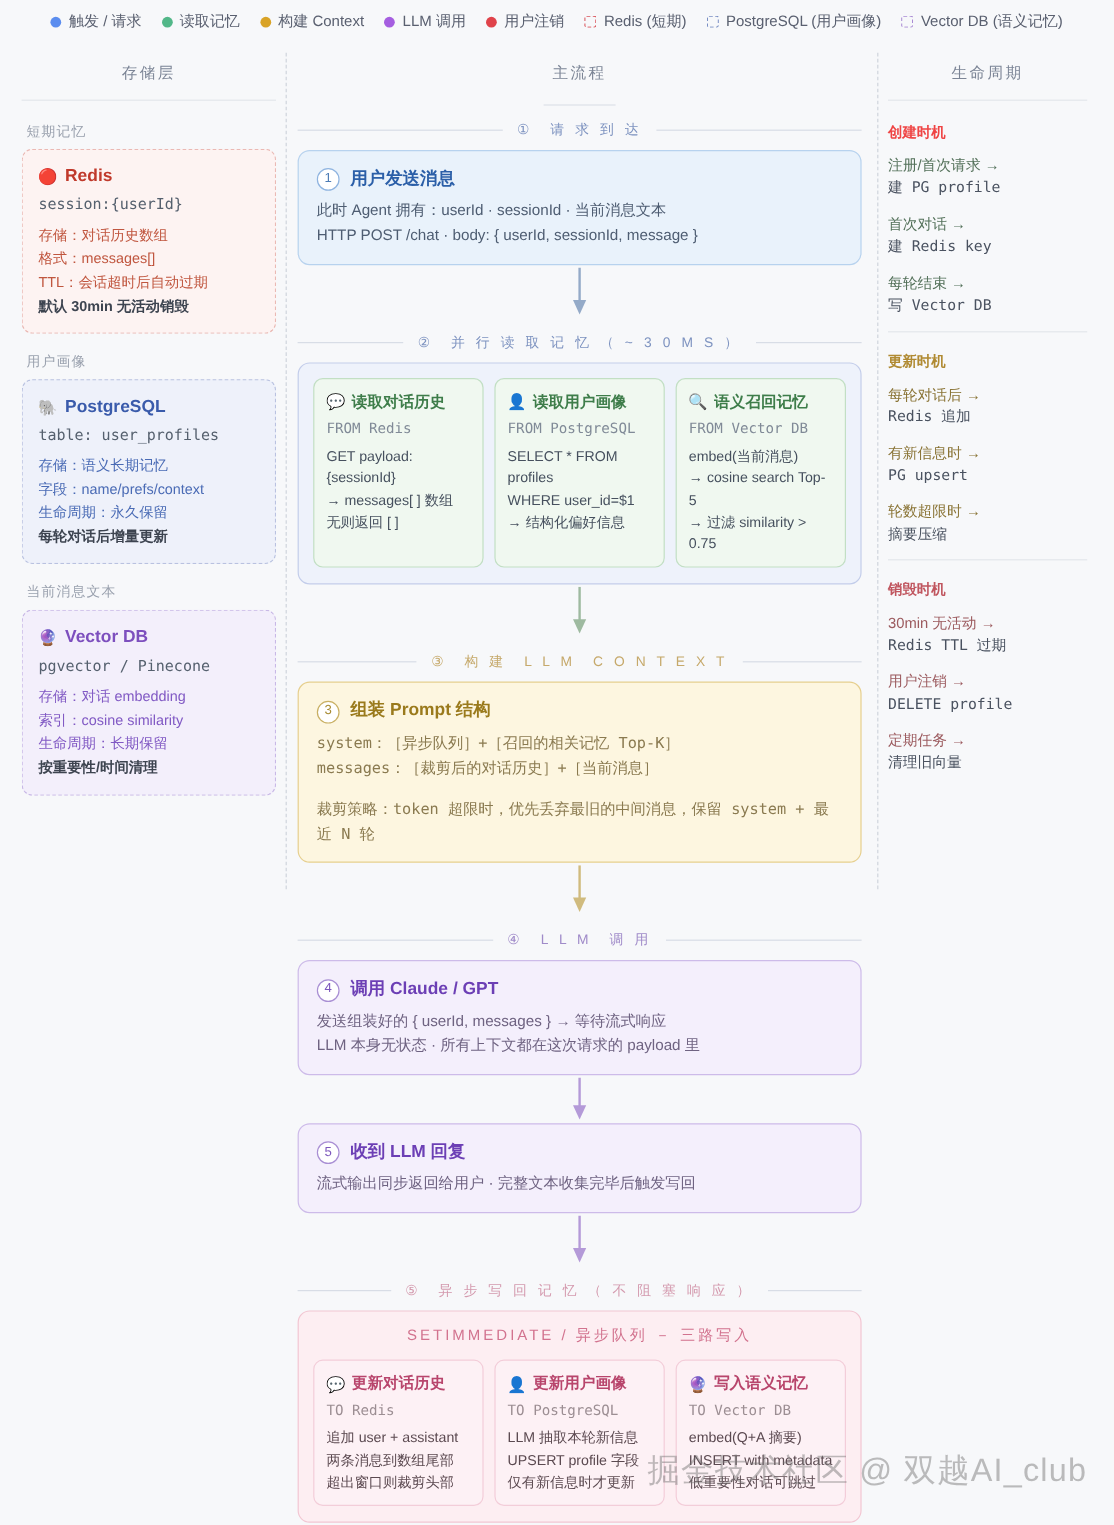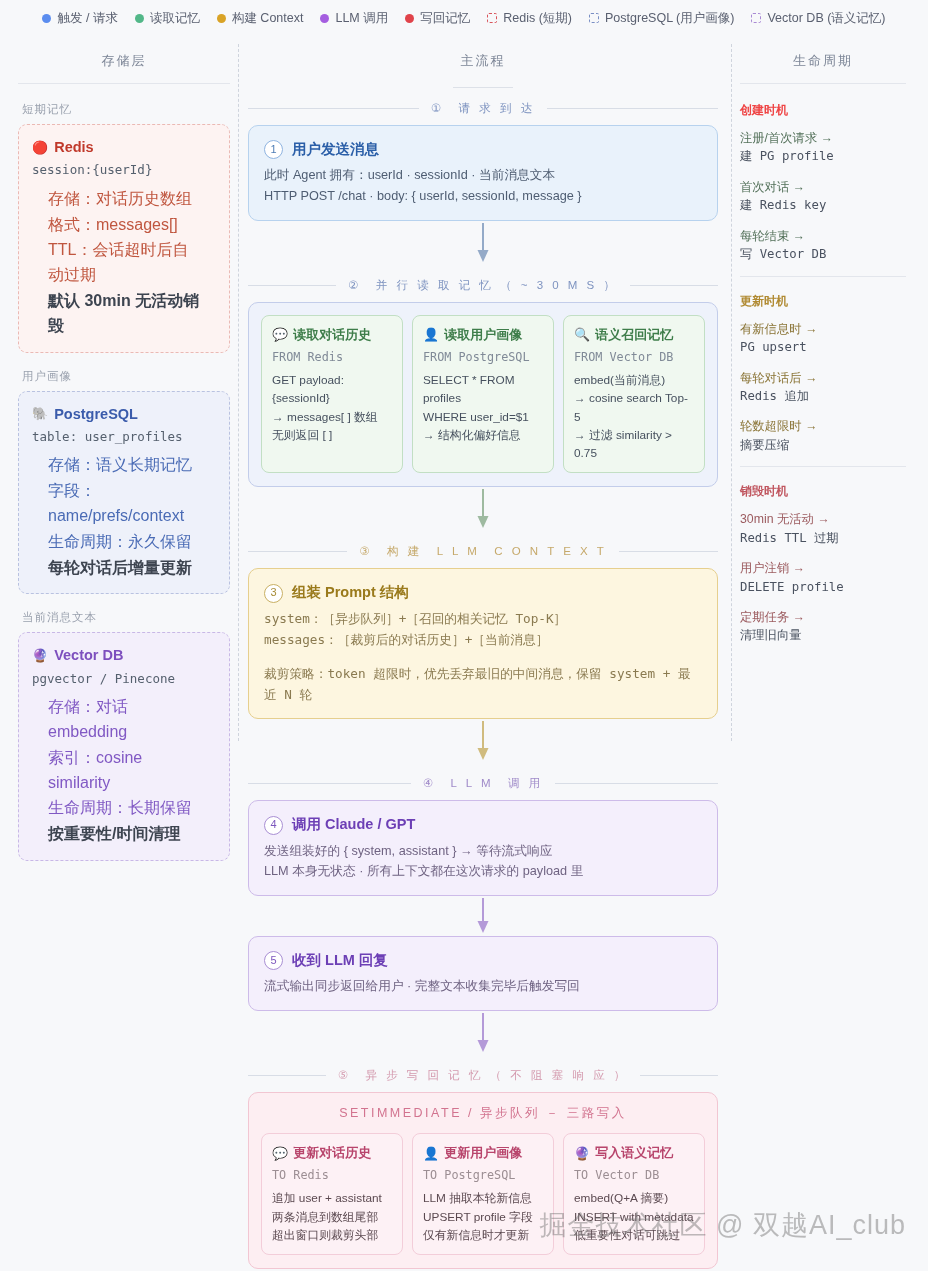--- a/index.html
+++ b/index.html
@@ -59,21 +59,21 @@
     border: 1.3px dashed; line-height:1.55;
   }
   .sc-redis  { background:#fdf3f2; border-color:#eab9b4; }
   .sc-pg     { background:#eef1fa; border-color:#b9c2e0; }
   .sc-vec    { background:#f3effb; border-color:#c8b8e6; }
   .sc-head { font-size:14.5px; font-weight:bold; display:flex; align-items:center; gap:6px; margin-bottom:2px; }
   .sc-redis .sc-head { color:#c0392b; }
   .sc-pg .sc-head    { color:#3a5bab; }
   .sc-vec .sc-head   { color:#7d4fbe; }
   .sc-sub { font-size:12.5px; color:#55606e; margin-bottom:7px; }
-  .sc-line { font-size:16px; margin:1px 16px; }
+  .sc-line { font-size:12px; margin:1px 0; }
   .sc-redis .sc-line { color:#c0563f; }
   .sc-pg .sc-line    { color:#4a6bb5; }
   .sc-vec .sc-line   { color:#8159c4; }
   .sc-line.strong { font-weight:bold; color:#3d4450; }
   .emoji { font-size:13px; line-height:1; }
 
   
   .sec {
     display:flex; align-items:center; gap:12px;
     font-size:11.5px; letter-spacing:3px; margin: 13px 0 9px;
@@ -179,21 +179,21 @@
     <span class="leg">
       <span class="dot" style="background: rgb(217, 163, 38);"></span>
       <span>构建 Context</span>
     </span>
     <span class="leg">
       <span class="dot" style="background: rgb(165, 94, 224);"></span>
       <span>LLM 调用</span>
     </span>
     <span class="leg">
       <span class="dot" style="background: rgb(224, 67, 74);"></span>
-      <span>写回记忆</span>
+      <span>用户注销</span>
     </span>
     <span class="leg">
       <span class="sq" style="border-color: rgb(217, 85, 92);"></span>
       <span>Redis (短期)</span>
     </span>
     <span class="leg">
       <span class="sq" style="border-color: rgb(122, 143, 196);"></span>
       <span>PostgreSQL (用户画像)</span>
     </span>
     <span class="leg">
@@ -345,21 +345,21 @@
     <div class="sec sec-purple">
       <span class="ln"></span>
         <span class="tx">④　L L M　调 用</span>
         <span class="ln"></span>
     </div>
     <div class="step s-purple">
       <div class="step-head">
         <span class="badge">4</span>
         <span class="step-title">调用 Claude / GPT</span>
       </div>
-      <div class="step-line">发送组装好的 { system, assistant } → 等待流式响应</div>
+      <div class="step-line">发送组装好的 { userId, messages } → 等待流式响应</div>
       <div class="step-line">LLM 本身无状态 · 所有上下文都在这次请求的 payload 里</div>
     </div>
 
     <div class="arrow" style="height:40px">
       <svg width="14" height="36" viewBox="0 0 14 36">
           <line x1="7" y1="0" x2="7" y2="25" stroke="#b49ad8" stroke-width="2"></line>
           <polygon points="7,35 1.5,23 12.5,23" fill="#b49ad8"></polygon>
         </svg>
     </div>
 
@@ -436,26 +436,26 @@
           </div>
           <div class="lc-item">
             <div class="lc-when">每轮结束 →</div>
             <div class="lc-what mono">写 Vector DB</div>
           </div>
         </div>
         <div class="lc-rule"></div>
         <div class="lc-group lc-update">
           <div class="lc-label">更新时机</div>
           <div class="lc-item">
+            <div class="lc-when">每轮对话后 →</div>
+            <div class="lc-what mono">Redis 追加</div>
+          </div>
+          <div class="lc-item">
             <div class="lc-when">有新信息时 →</div>
             <div class="lc-what mono">PG upsert</div>
-          </div>
-          <div class="lc-item">
-            <div class="lc-when">每轮对话后 →</div>
-            <div class="lc-what mono">Redis 追加</div>
           </div>
           <div class="lc-item">
             <div class="lc-when">轮数超限时 →</div>
             <div class="lc-what mono">摘要压缩</div>
           </div>
         </div>
         <div class="lc-rule"></div>
         <div class="lc-group lc-destroy">
           <div class="lc-label">销毁时机</div>
           <div class="lc-item">

